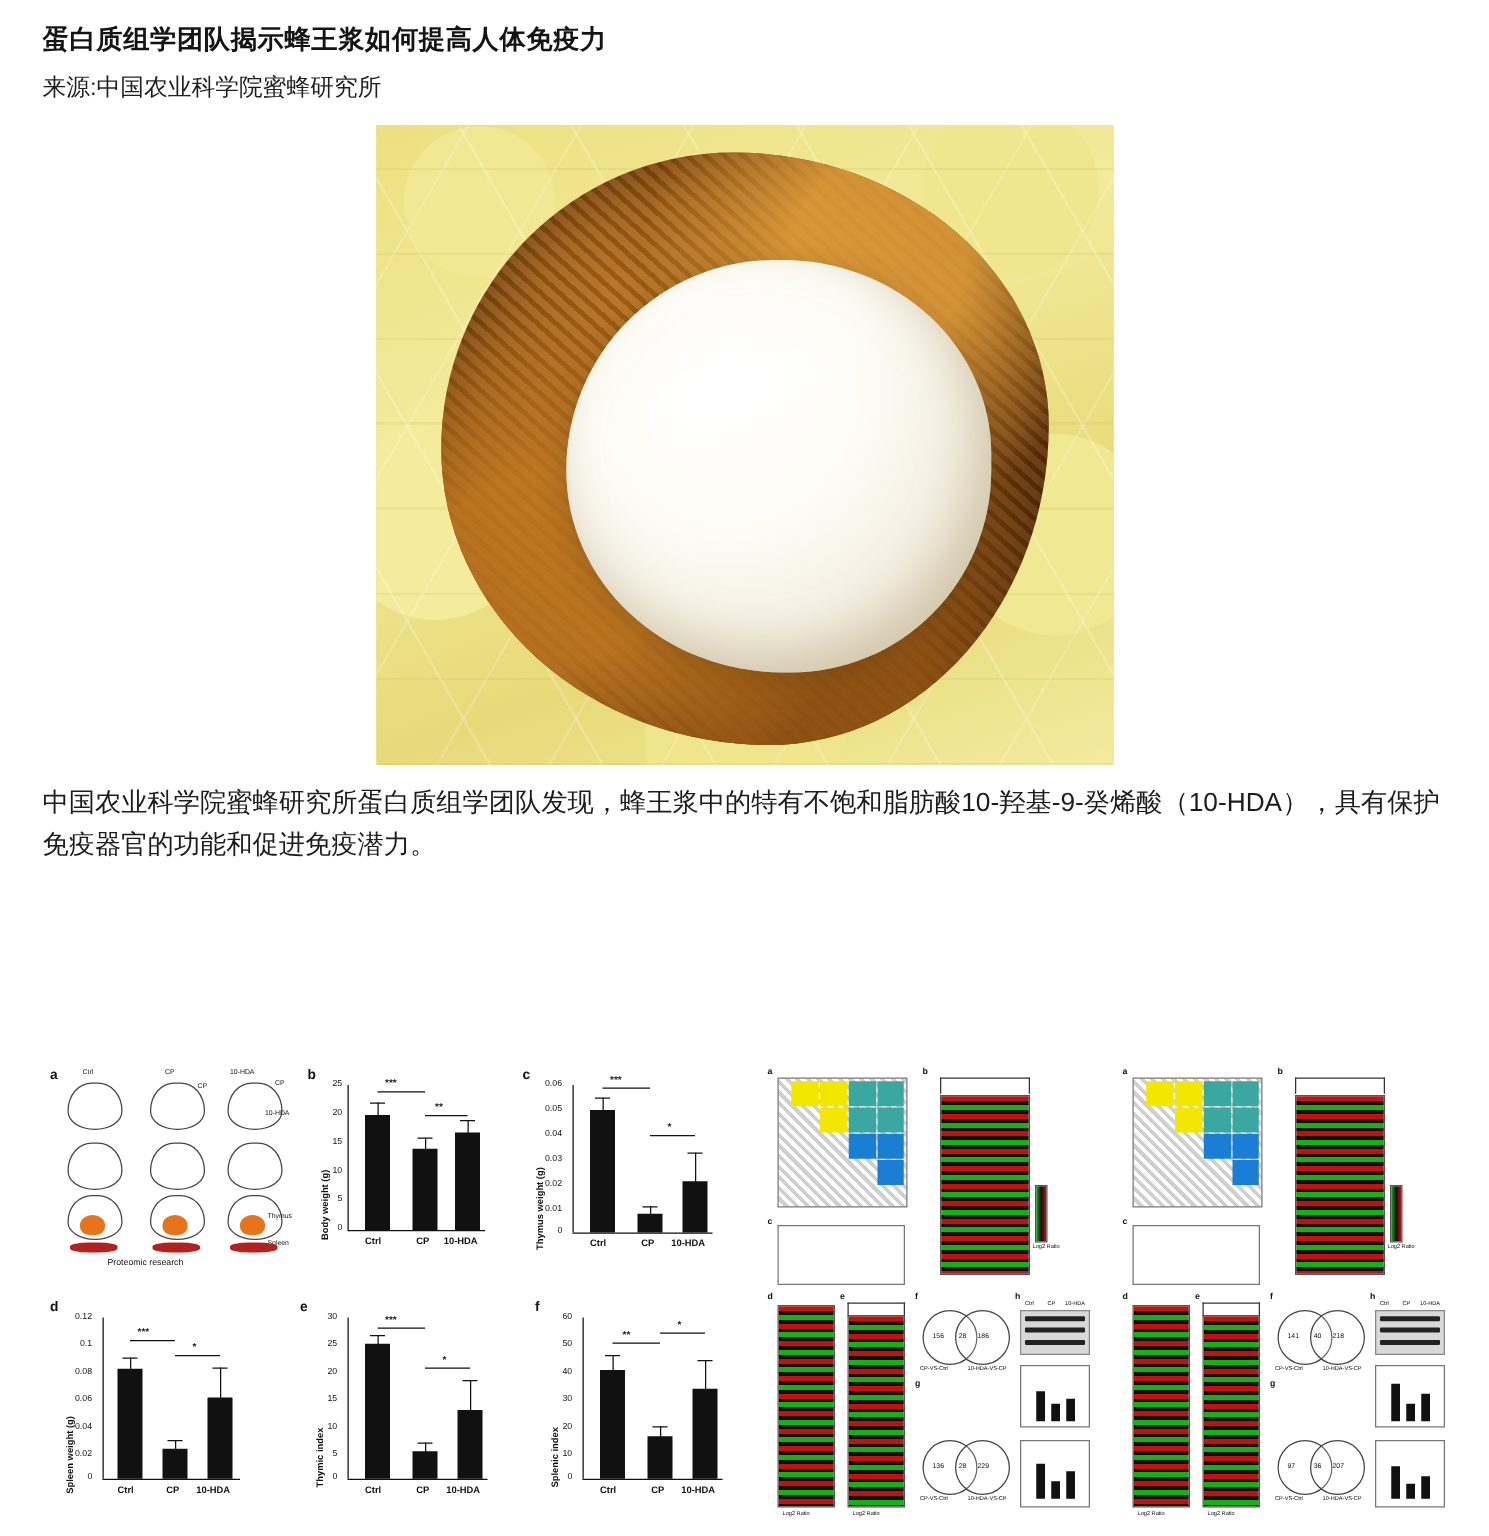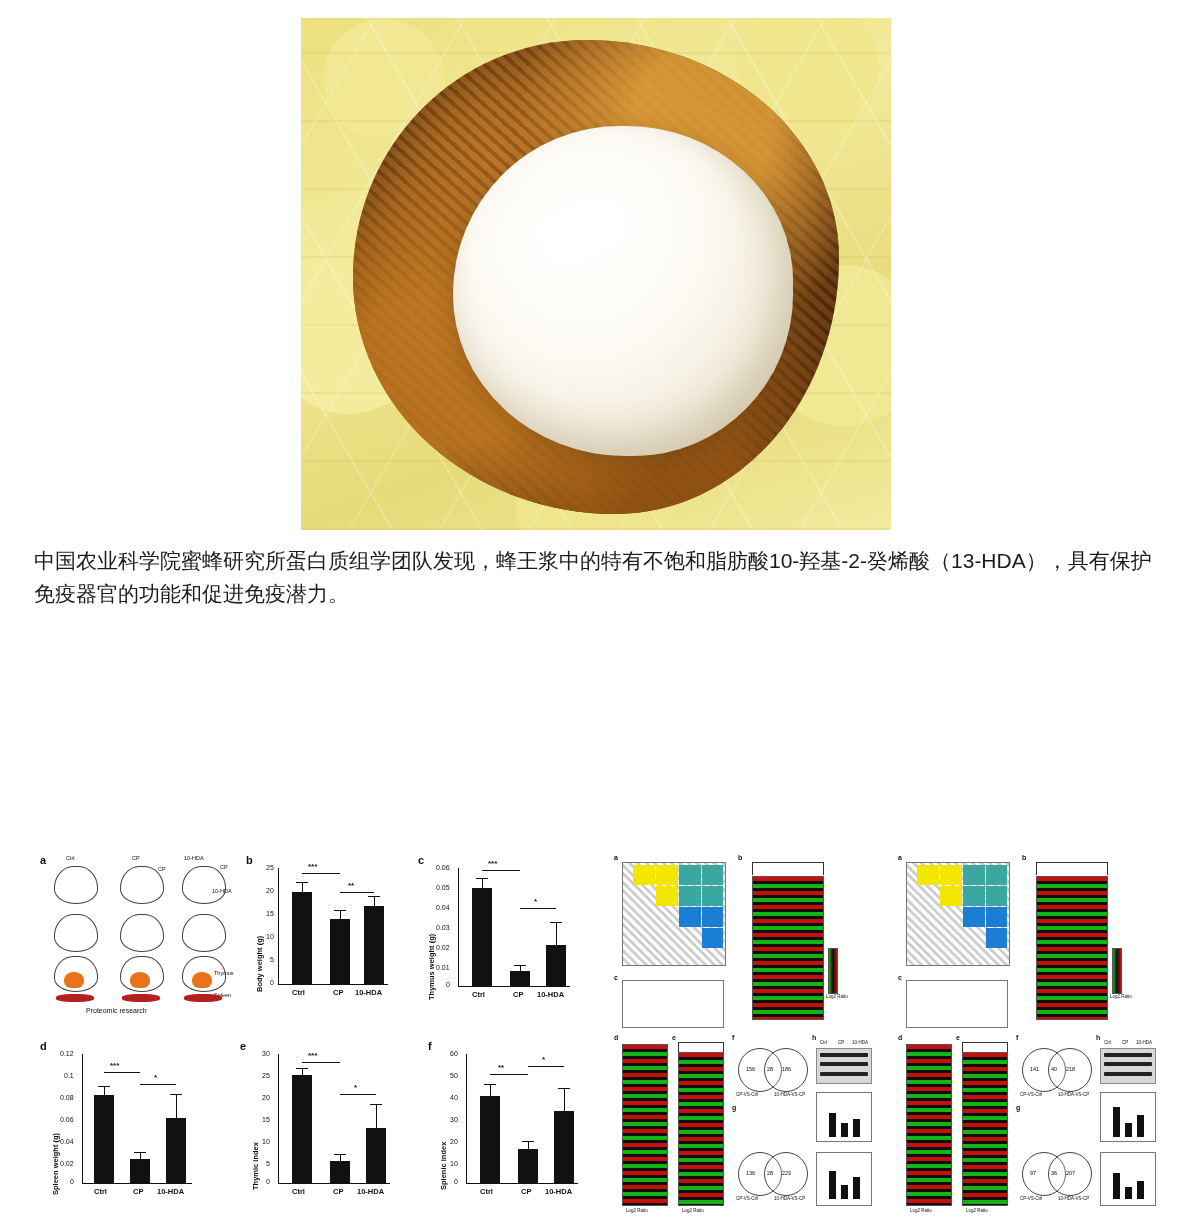--- a/index.html
+++ b/index.html
@@ -257,30 +257,32 @@
     font-size: 5.5px;
     color: #111;
     white-space: nowrap;
   }
 </style>
 </head>
 <body>
 
 <div class="page">
 
+  <h1 class="article-title">蛋白质组学团队揭示蜂王浆如何提高人体免疫力</h1>
+  <div class="article-source">来源:中国农业科学院蜜蜂研究所</div>
 
   <div class="hero-wrap">
     <div class="hero-photo">
       <div class="hc"></div>
       <div class="cell-ring"></div>
       <div class="jelly"></div>
     </div>
   </div>
 
-  <p class="body-text p1">中国农业科学院蜜蜂研究所蛋白质组学团队发现，蜂王浆中的特有不饱和脂肪酸10-羟基-2-癸烯酸（13-HDA），具有保护免疫器官的功能和促进免疫潜力。</p>
+  <p class="body-text p1">中国农业科学院蜜蜂研究所蛋白质组学团队发现，蜂王浆中的特有不饱和脂肪酸10-羟基-9-癸烯酸（10-HDA），具有保护免疫器官的功能和促进免疫潜力。</p>
 
 </div>
 
 <div class="figure-panel">
 
   <div class="fig-sub" style="left:0px; top:0px; width:200px; height:175px;">
     <span class="panel-letter" style="left:6px; top:2px;">a</span>
 
     <span class="tiny" style="left:32px; top:3px;">Ctrl</span>
     <span class="tiny" style="left:98px; top:3px;">CP</span>

